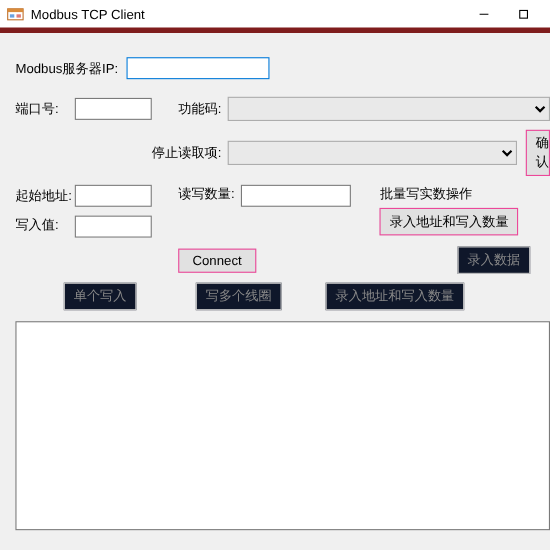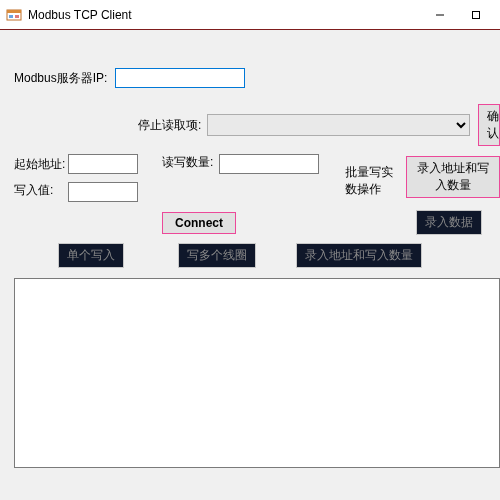--- a/index.html
+++ b/index.html
@@ -8,21 +8,21 @@
     font-family: "Microsoft YaHei", "SimSun", Arial, sans-serif;
     font-size: 12px;
     background: #fff;
     width: 500px;
     height: 500px;
     overflow: hidden;
   }
   .titlebar {
     height: 30px;
     background: #fff;
-    border-bottom: 1px solid #7f1d1d;
+    border-bottom: 5px solid #7f1d1d;
     display: flex;
     align-items: center;
     padding: 0 6px;
   }
   .app-icon {
     width: 16px; height: 16px;
     margin-right: 6px;
     display: inline-flex;
     align-items: center; justify-content: center;
   }
@@ -36,21 +36,21 @@
     align-items: center;
   }
   .win-btn {
     width: 36px; height: 28px;
     display: flex;
     align-items: center; justify-content: center;
     color: #000;
   }
   .win-btn svg { display: block; }
   .client {
-    padding: 20px 0 10px 14px;
+    padding: 4px 0 10px 14px;
     background: #f0f0f0;
     height: calc(100% - 30px);
     position: relative;
   }
   .row {
     display: flex;
     align-items: center;
     margin-bottom: 8px;
   }
   .label {
@@ -124,20 +124,26 @@
   </div>
 </div>
 
 <div class="client">
 
   <div class="row" style="margin-top:18px; margin-bottom:16px;">
     <span class="label">Modbus服务器IP:</span>
     <input class="text" style="width: 130px; margin-left: 8px; border-color: rgb(0, 120, 215);" value="">
   </div>
 
+  <div class="row">
+    <span class="label" style="width:50px;">端口号:</span>
+    <input class="text" style="width: 70px; margin-left: 4px;" value="">
+    <span class="label" style="margin-left:24px;">功能码:</span>
+    <select class="combo" style="flex:1; margin-left:6px;"></select>
+  </div>
 
   <div class="row">
     <span style="width:124px;"></span>
     <span class="label">停止读取项:</span>
     <select class="combo" style="flex:1; margin-left:6px;"></select>
     <button class="btn" style="margin-left:8px; padding-right:0; overflow:hidden; width:22px; text-align:left;">确认</button>
   </div>
 
   <div class="row" style="align-items:flex-start;">
     <div style="display:flex; flex-direction:column; gap:8px;">
@@ -147,29 +153,29 @@
       </div>
       <div style="display:flex; align-items:flex-start;">
         <span class="label" style="width:54px;">写入值:</span>
         <input class="text" style="width: 70px; margin-left: 0px;" value="">
       </div>
     </div>
     <div style="display:flex; margin-left:24px;">
       <span class="label">读写数量:</span>
       <input class="text" style="width: 100px; margin-left: 6px;" value="">
     </div>
-    <div style="margin-left:26px; display:flex; flex-direction:row; align-items:flex-end; gap:2px;">
+    <div style="margin-left:26px; display:flex; flex-direction:column; align-items:flex-start; gap:2px;">
       <span class="section-title">批量写实数操作</span>
       <button class="btn" style="margin-top:2px;">录入地址和写入数量</button>
     </div>
   </div>
 
   <div class="row" style="margin-top:2px;">
     <span style="width:148px;"></span>
-    <button class="btn" style="font-family:'Segoe UI',Arial,sans-serif; padding:3px 12px;font-weight:bold;">Connect</button>
+    <button class="btn" style="font-family:'Segoe UI',Arial,sans-serif; padding:3px 12px;">Connect</button>
     <span style="flex:1;"></span>
     <button class="btn" style="margin-right:18px;" disabled="">录入数据</button>
   </div>
 
   <div class="row" style="margin-top:2px; gap:0;">
     <span style="width:44px;"></span>
     <button class="btn" disabled="">单个写入</button>
     <span style="width:54px;"></span>
     <button class="btn" disabled="">写多个线圈</button>
     <span style="width:40px;"></span>

